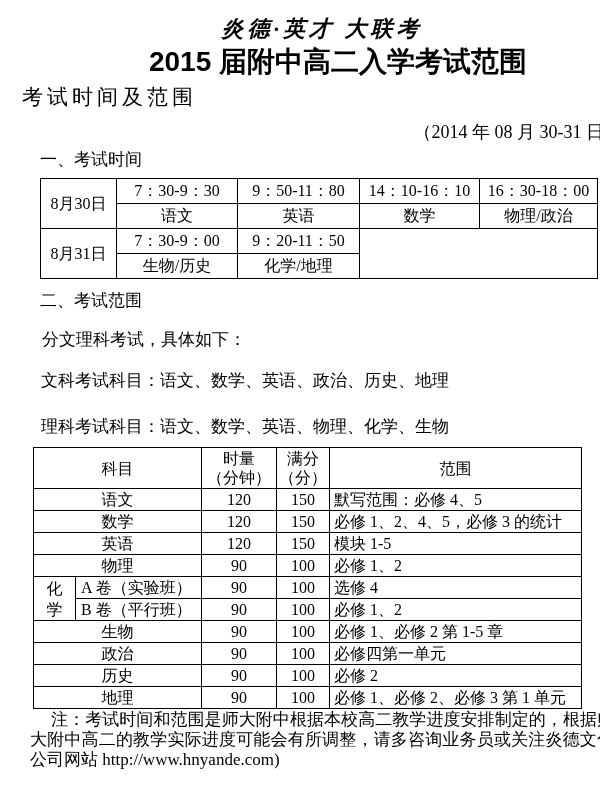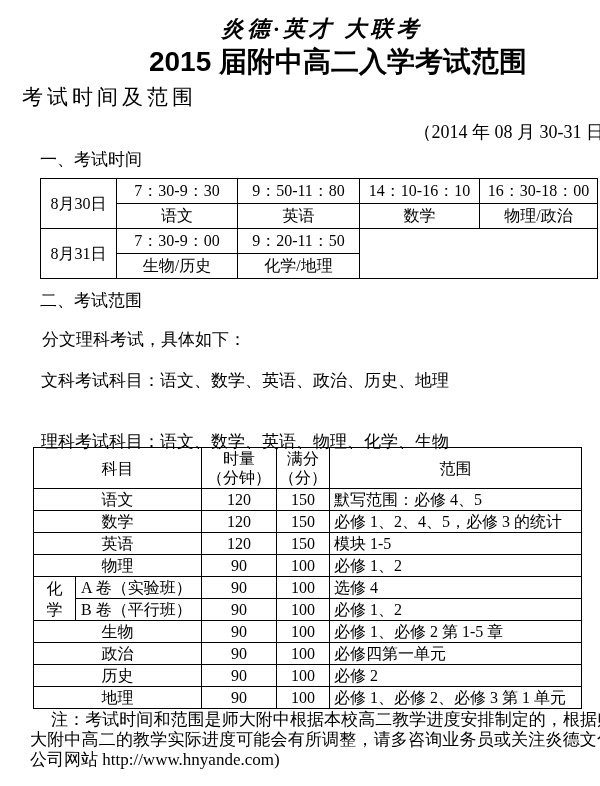--- a/index.html
+++ b/index.html
@@ -44,21 +44,21 @@
   
   .sec-heading {
     font-family: "Liberation Sans", "DejaVu Sans", sans-serif;
     font-size: 17px; line-height: 19px;
   }
   #sec1-heading { top: 150px; left: 18px; }
   #sec2-heading { top: 291px; left: 18px; }
   .body-line { font-size: 17px; line-height: 20px; }
   #intro-line   { top: 330px; left: 20px; }
   #liberal-line { top: 371px; left: 19px; }
-  #science-line { top: 432px; left: 19px; }
+  #science-line { top: 417px; left: 19px; }
 
   
   table { border-collapse: collapse; table-layout: fixed; }
   td {
     border: 1px solid #000;
     text-align: center;
     font-size: 16px;
     padding: 0;
     overflow: hidden;
     white-space: nowrap;

